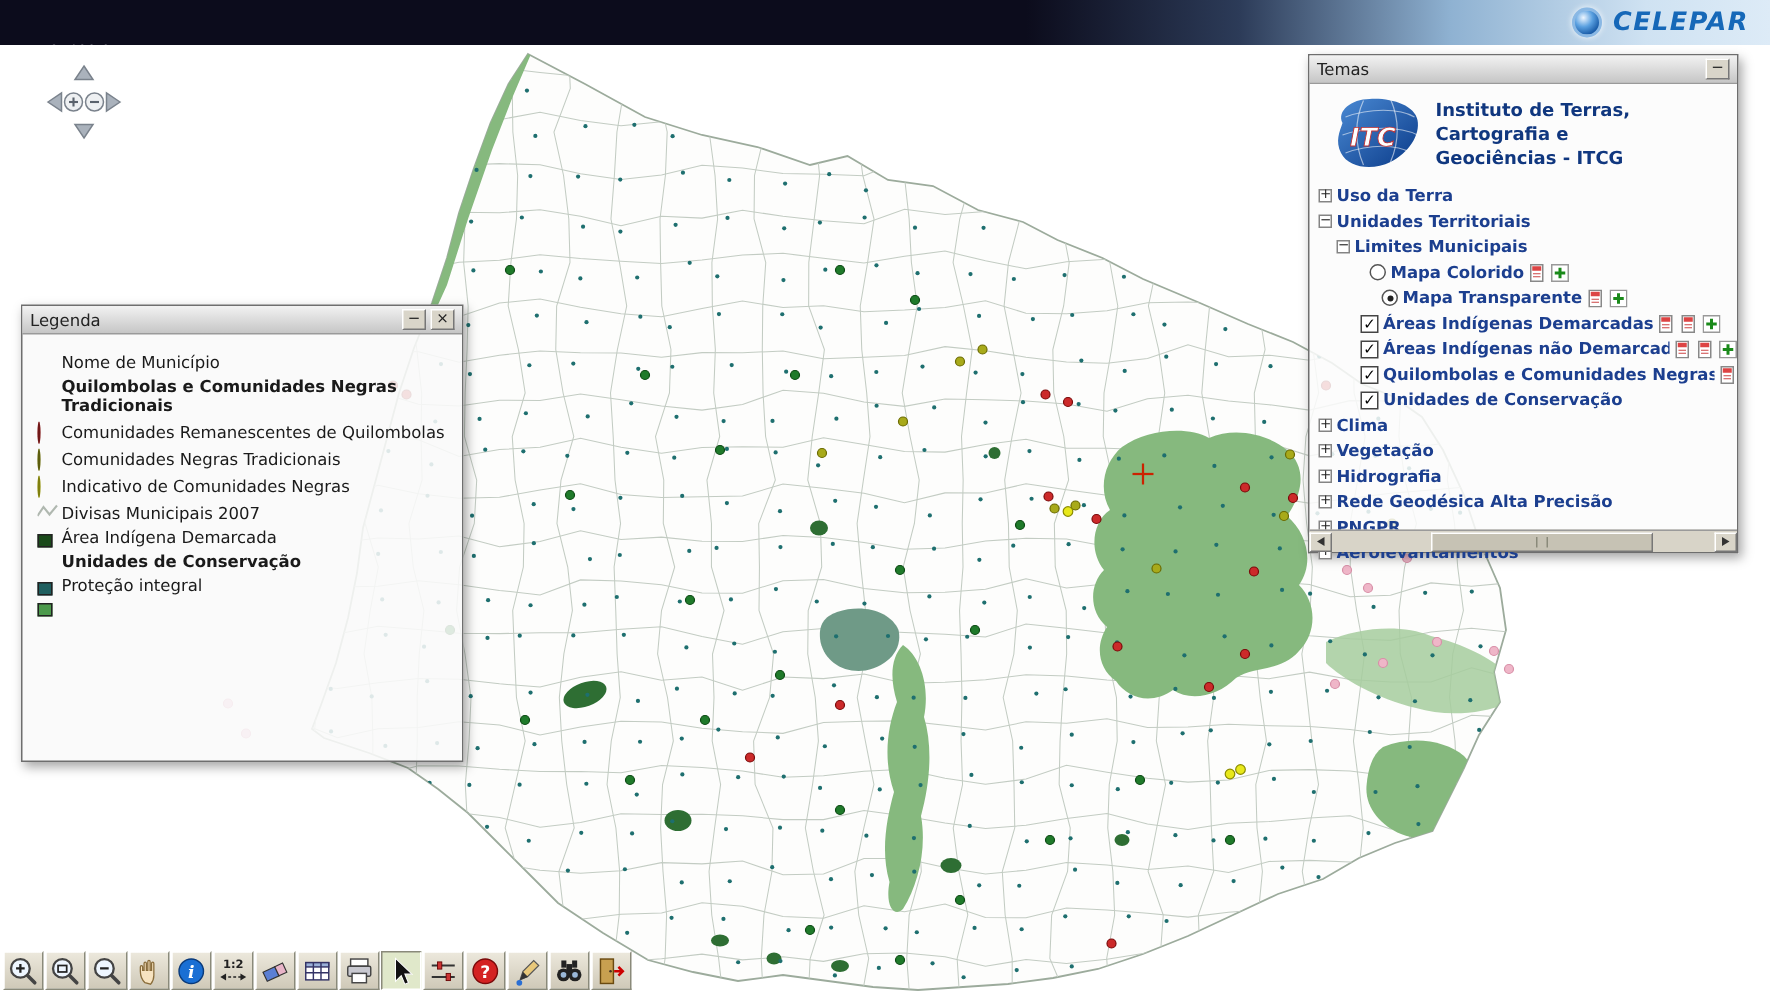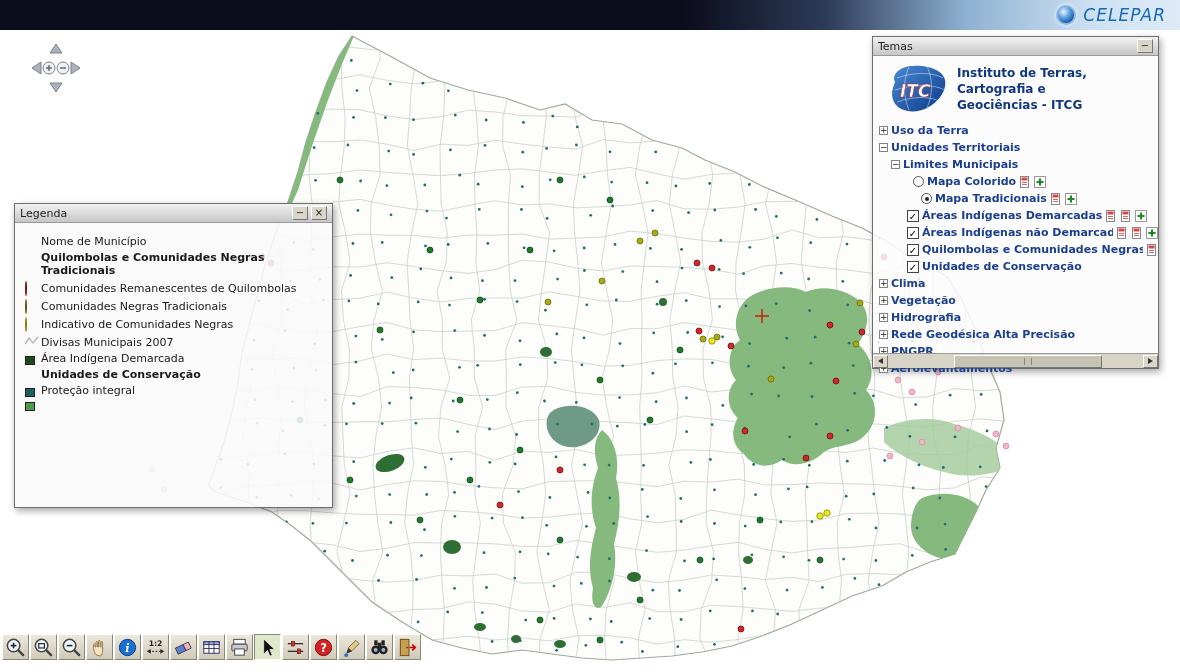--- a/index.html
+++ b/index.html
@@ -8,39 +8,39 @@
 
 
 #top-bar{position:absolute;top:0;left:0;width:1180px;height:30px;z-index:10;
   background:linear-gradient(90deg,#0c0c1c 0%,#0c0c1c 58%,#2c3b58 70%,#8fb2d2 82%,#cfe2f2 93%,#ddebf7 100%);
   display:flex;justify-content:space-between;align-items:center}
 .coords{padding:2px 6px;font-size:10px;color:#fff;line-height:13px;white-space:pre}
 .logo-area{display:flex;align-items:center;gap:7px;padding-right:14px}
 .logo-orb{width:20px;height:20px;border-radius:50%;
   background:radial-gradient(circle at 35% 30%,#eef6ff 0%,#5aa0e0 40%,#1a5ca8 75%,#0a3a78 100%);
   border:2px solid #8ab8e4;box-shadow:0 0 4px rgba(255,255,255,.9)}
-.logo-text{font-size:17px;font-weight:normal;font-style:italic;color:#1668b8;letter-spacing:1px}
+.logo-text{font-size:17px;font-weight:bold;font-style:italic;color:#1668b8;letter-spacing:1px}
 
 
 #map-wrap{position:absolute;inset:0;z-index:0}
 #map-svg{position:absolute;left:0;top:0}
 #pan-control{position:absolute;left:30px;top:42px;z-index:2}
 
 
 .window{position:absolute;z-index:5;border:1px solid #6e6e6e;
   box-shadow:2px 3px 7px rgba(0,0,0,.35);background:rgba(249,249,249,.88)}
 .titlebar{height:19px;background:linear-gradient(#f2f2f2,#c6c6c6);
   border-bottom:1px solid #9a9a9a;display:flex;align-items:center;padding:0 5px;
   font-size:11px;color:#222;user-select:none}
 .titlebar .title{flex:1}
 .win-btn{width:16px;height:14px;border:1px solid;border-color:#fff #777 #777 #fff;
   background:#d9d5c9;font-size:10px;line-height:12px;text-align:center;margin-left:3px;cursor:pointer;color:#222}
 
 
-#legend-window{left:14px;top:203px;width:319px;height:305px}
+#legend-window{left:14px;top:203px;width:295px;height:305px}
 #legend-items{padding:8px 8px 0 10px;font-size:11px;color:#1a1a1a}
 .leg-row{display:flex;align-items:flex-end;padding:1.5px 0;line-height:13px}
 .leg-row.bold .leg-label{font-weight:bold}
 .leg-marker{flex:0 0 16px;margin-top:2px}
 .leg-dot{width:7px;height:7px;border-radius:50%;border:1px solid rgba(0,0,0,.45)}
 .leg-dot.small{width:4px;height:4px;margin:2px 0 0 2px;border:none}
 .leg-box{width:10px;height:9px;border:1px solid #222}
 .leg-label{flex:1}
 
 
@@ -718,21 +718,21 @@
               <line x1="3" y1="8.5" x2="8" y2="8.5" stroke="#c44" stroke-width="0.8"></line>
             </svg></span>
           <span class="tree-icon"><svg width="12" height="12" viewBox="0 0 12 12">
               <rect x="0.5" y="0.5" width="11" height="11" fill="#fff" stroke="#999"></rect>
               <line x1="6" y1="2.5" x2="6" y2="9.5" stroke="#1a8a1a" stroke-width="2"></line>
               <line x1="2.5" y1="6" x2="9.5" y2="6" stroke="#1a8a1a" stroke-width="2"></line>
             </svg></span>
         </div>
         <div class="tree-row" style="padding-left: 48px;">
           <span class="radio checked"></span>
-          <span class="tree-label">Mapa Tradicionais</span>
+          <span class="tree-label">Mapa Transparente</span>
           <span class="tree-icon"><svg width="12" height="12" viewBox="0 0 12 12">
               <rect x="1.5" y="0.5" width="8" height="11" fill="#fff" stroke="#888"></rect>
               <rect x="2.5" y="1.5" width="6" height="3" fill="#d44"></rect>
               <line x1="3" y1="6.5" x2="8" y2="6.5" stroke="#c44" stroke-width="0.8"></line>
               <line x1="3" y1="8.5" x2="8" y2="8.5" stroke="#c44" stroke-width="0.8"></line>
             </svg></span>
           <span class="tree-icon"><svg width="12" height="12" viewBox="0 0 12 12">
               <rect x="0.5" y="0.5" width="11" height="11" fill="#fff" stroke="#999"></rect>
               <line x1="6" y1="2.5" x2="6" y2="9.5" stroke="#1a8a1a" stroke-width="2"></line>
               <line x1="2.5" y1="6" x2="9.5" y2="6" stroke="#1a8a1a" stroke-width="2"></line>

